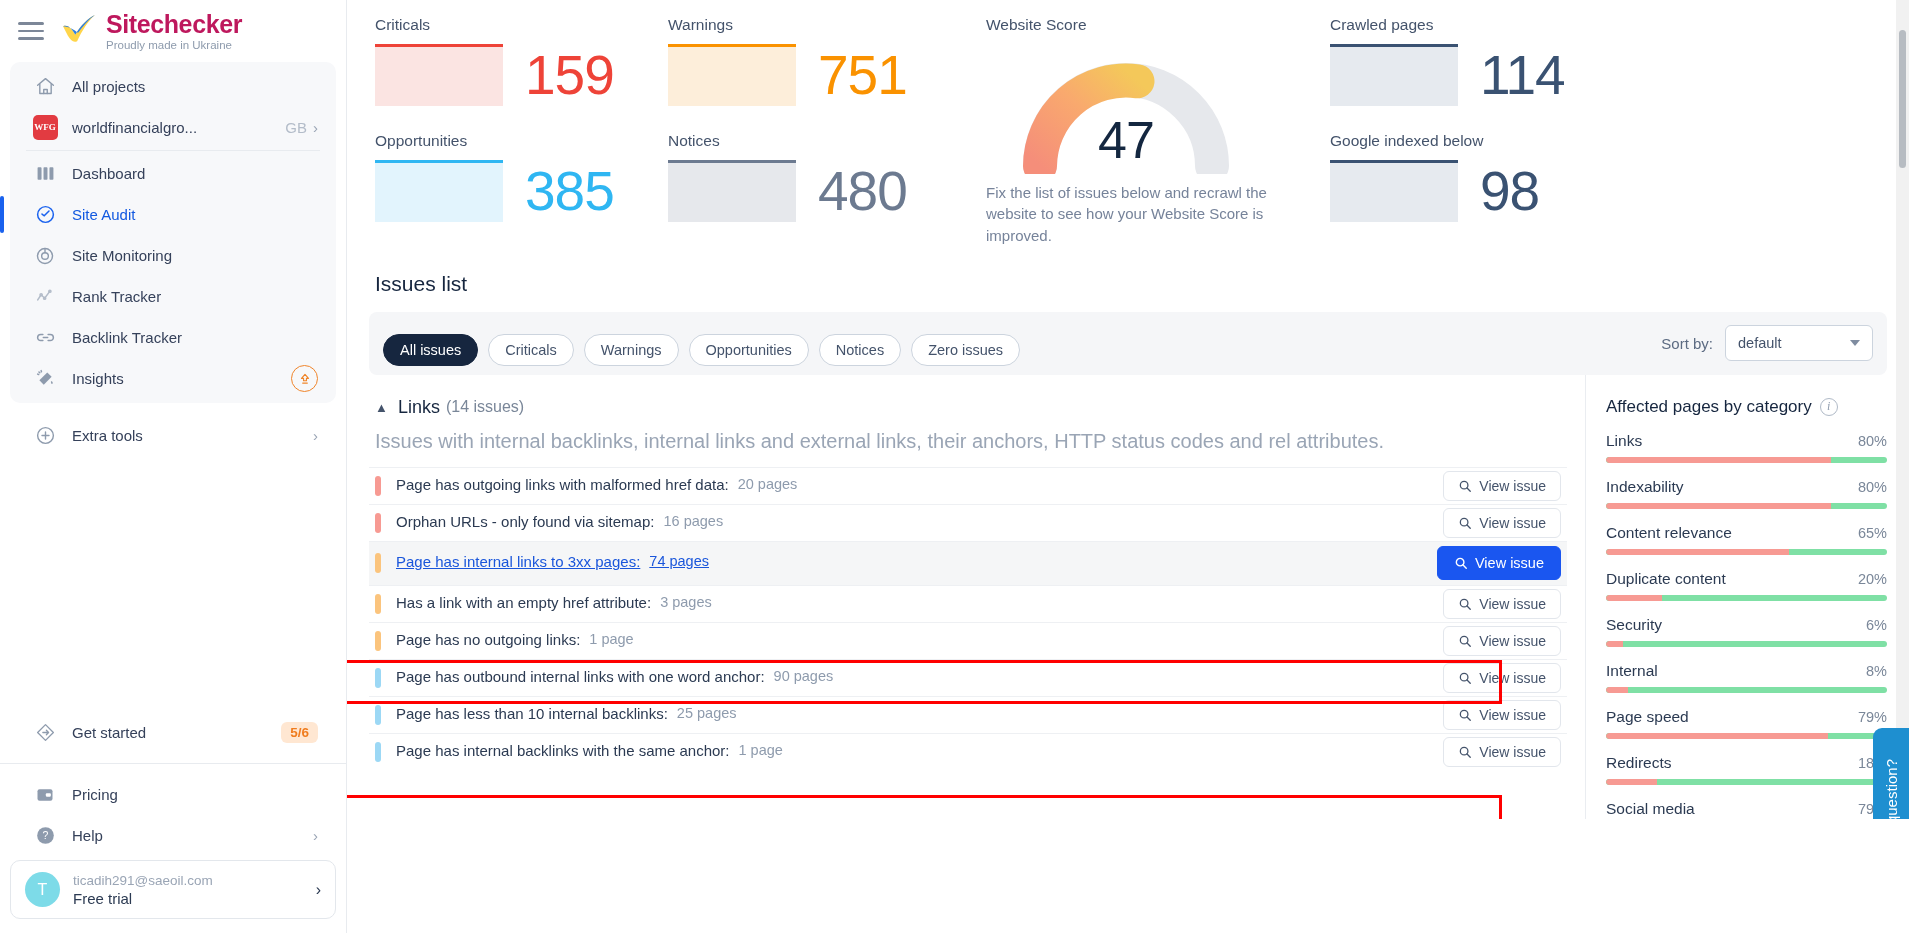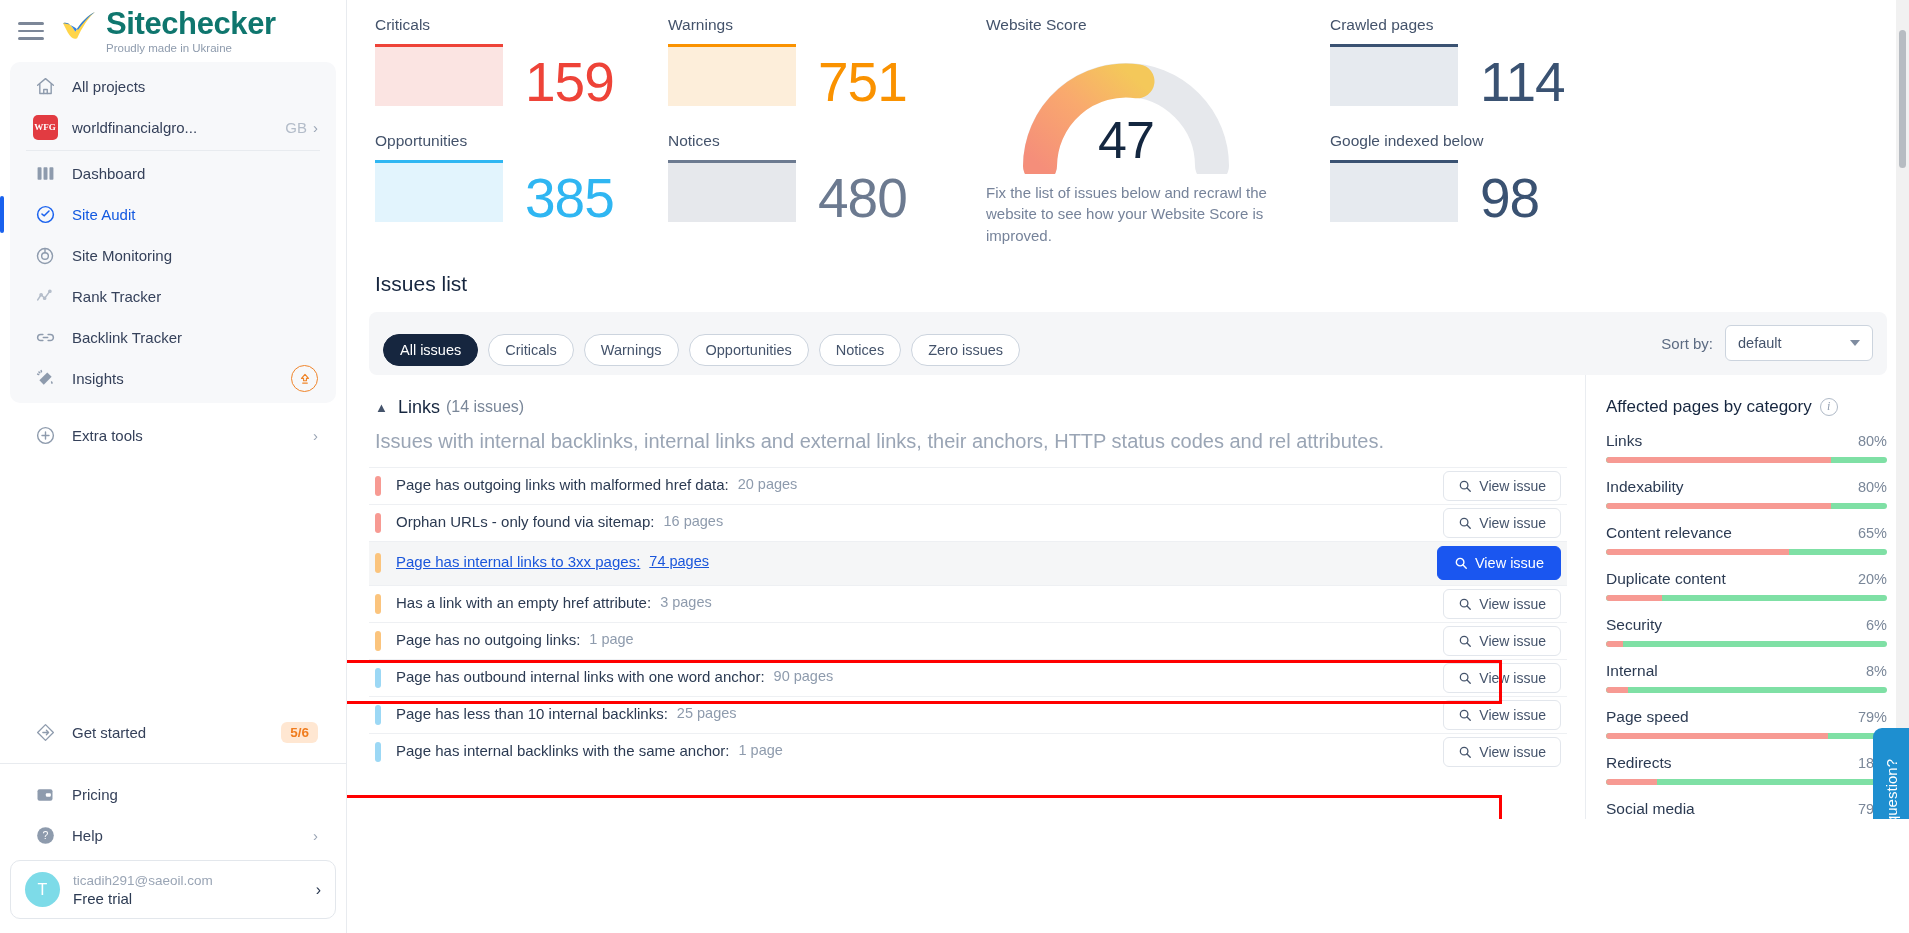--- a/index.html
+++ b/index.html
@@ -24,21 +24,21 @@
   .sb-top { display: flex; align-items: center; height: 62px; padding: 0 18px; }
   .hamburger { width: 26px; height: 22px; display: flex; flex-direction: column;
     justify-content: center; gap: 5px; margin-right: 16px; cursor: pointer; }
   .hamburger span { display: block; height: 2.5px; background: #7c8798; border-radius: 2px; }
   .hamburger span:nth-child(1) { width: 26px; }
   .hamburger span:nth-child(2) { width: 26px; }
   .hamburger span:nth-child(3) { width: 26px; }
   .brand { display: flex; align-items: flex-start; }
   .brand-mark { width: 38px; height: 30px; margin-right: 8px; margin-top: 3px; }
   .brand-text { display: flex; flex-direction: column; }
-  .brand-name { font-size: 31px; font-weight: 700; letter-spacing: -0.4px; color: #0f766e; line-height: 1.05; }
+  .brand-name { font-size: 25px; font-weight: 700; letter-spacing: -0.4px; color: #be185d; line-height: 1.05; }
   .brand-tag { font-size: 11.5px; color: #8e9bad; margin-top: 1px; }
 
   .sb-group { background: #f7f8fa; border-radius: 10px; margin: 0 10px; padding: 4px 0; }
   .sb-group.plain { background: transparent; }
   .sb-divider { height: 1px; background: #e8ebef; margin: 2px 16px; }
 
   .nav-item {
     display: flex; align-items: center; height: 41px;
     padding: 0 18px 0 22px; position: relative; cursor: pointer;
     font-size: 15px; color: #35415a;
@@ -86,21 +86,21 @@
 
   
   .metrics { display: flex; padding: 16px 28px 0 28px; gap: 0; }
   .m-col { display: flex; flex-direction: column; }
   .m-col.c1 { width: 293px; }
   .m-col.c2 { width: 318px; }
   .m-col.c3 { width: 326px; }
   .m-col.c4 { width: 300px; }
   .m-card { }
   .m-title { font-size: 15.5px; color: #44536b; margin-bottom: 10px; }
-  .m-body { display: flex; align-items: flex-end; }
+  .m-body { display: flex; align-items: center; }
   .m-bar { width: 128px; height: 62px; position: relative; }
   .m-bar .top { position: absolute; left:0; right:0; top:0; height: 3px; }
   .m-bar .fill { position: absolute; left:0; right:0; top:3px; bottom:0; }
   .m-num { font-size: 55px; font-weight: 300; line-height: 0.88; margin-left: 22px; letter-spacing: -1px; }
   .m-gap { height: 26px; }
 
   
   .gauge-card { width: 330px; padding-left: 0; }
   .gauge-wrap { position: relative; width: 240px; height: 120px; margin: 4px 0 0 20px; }
   .gauge-val {

